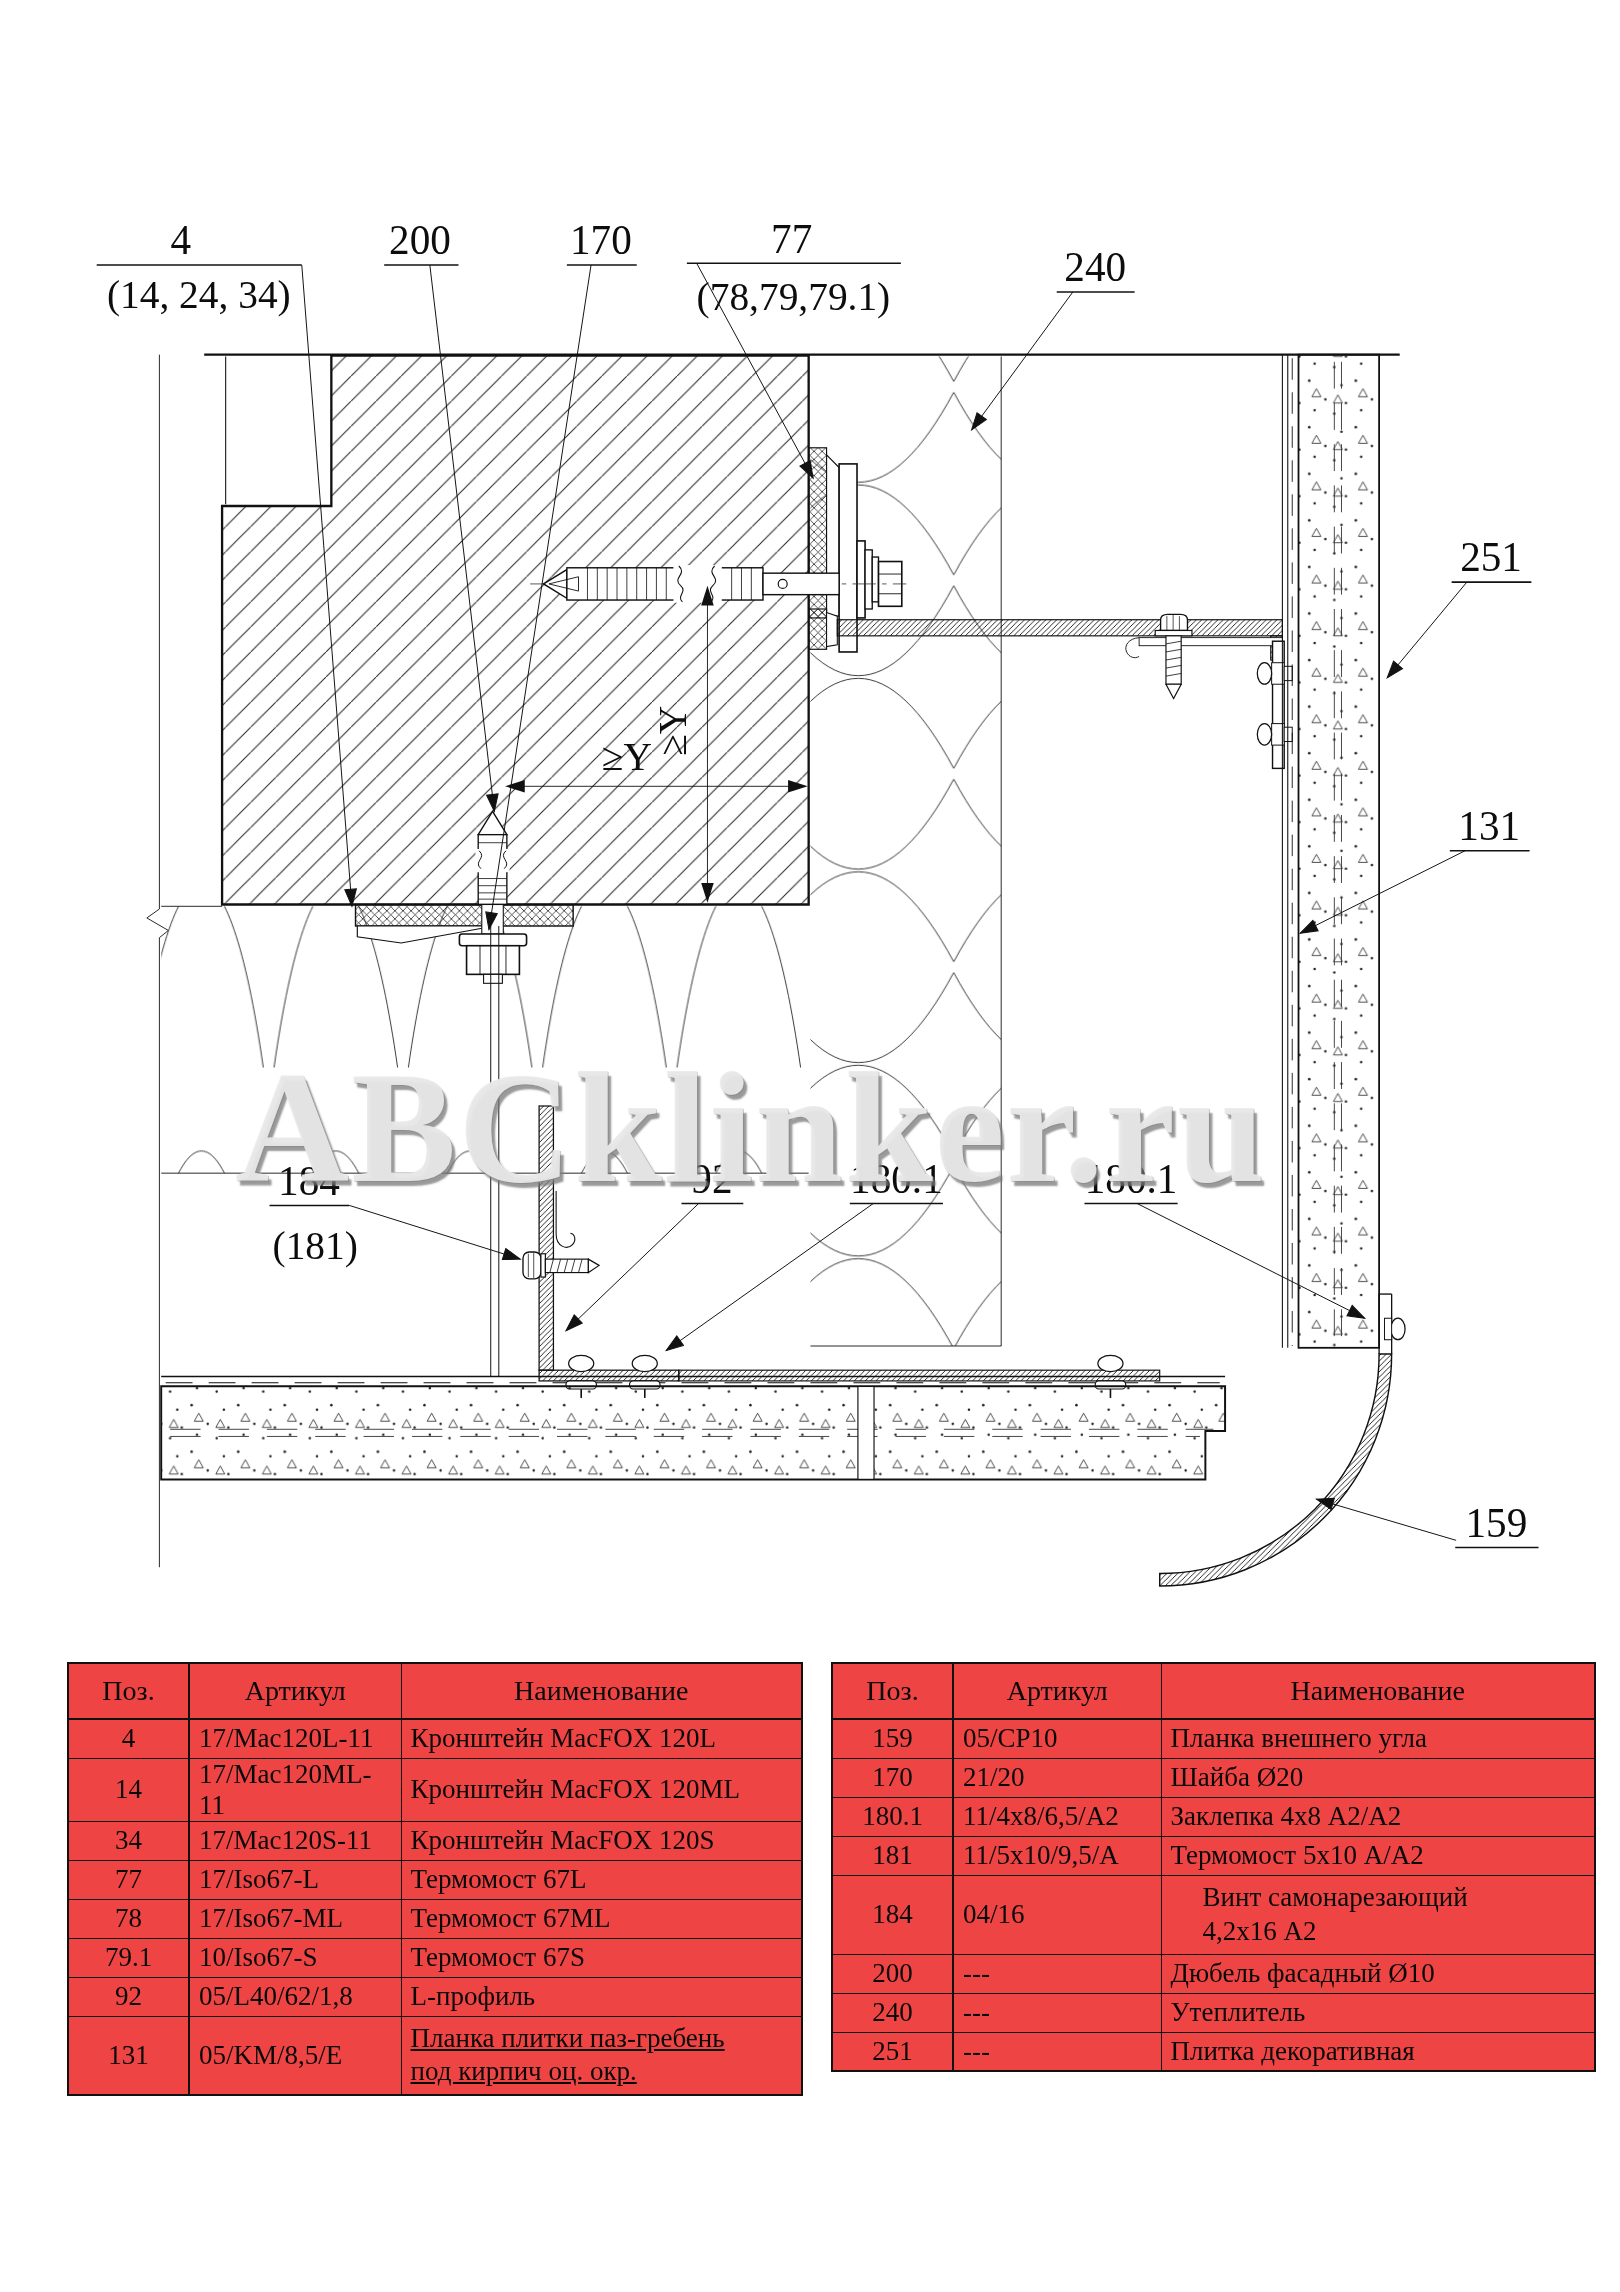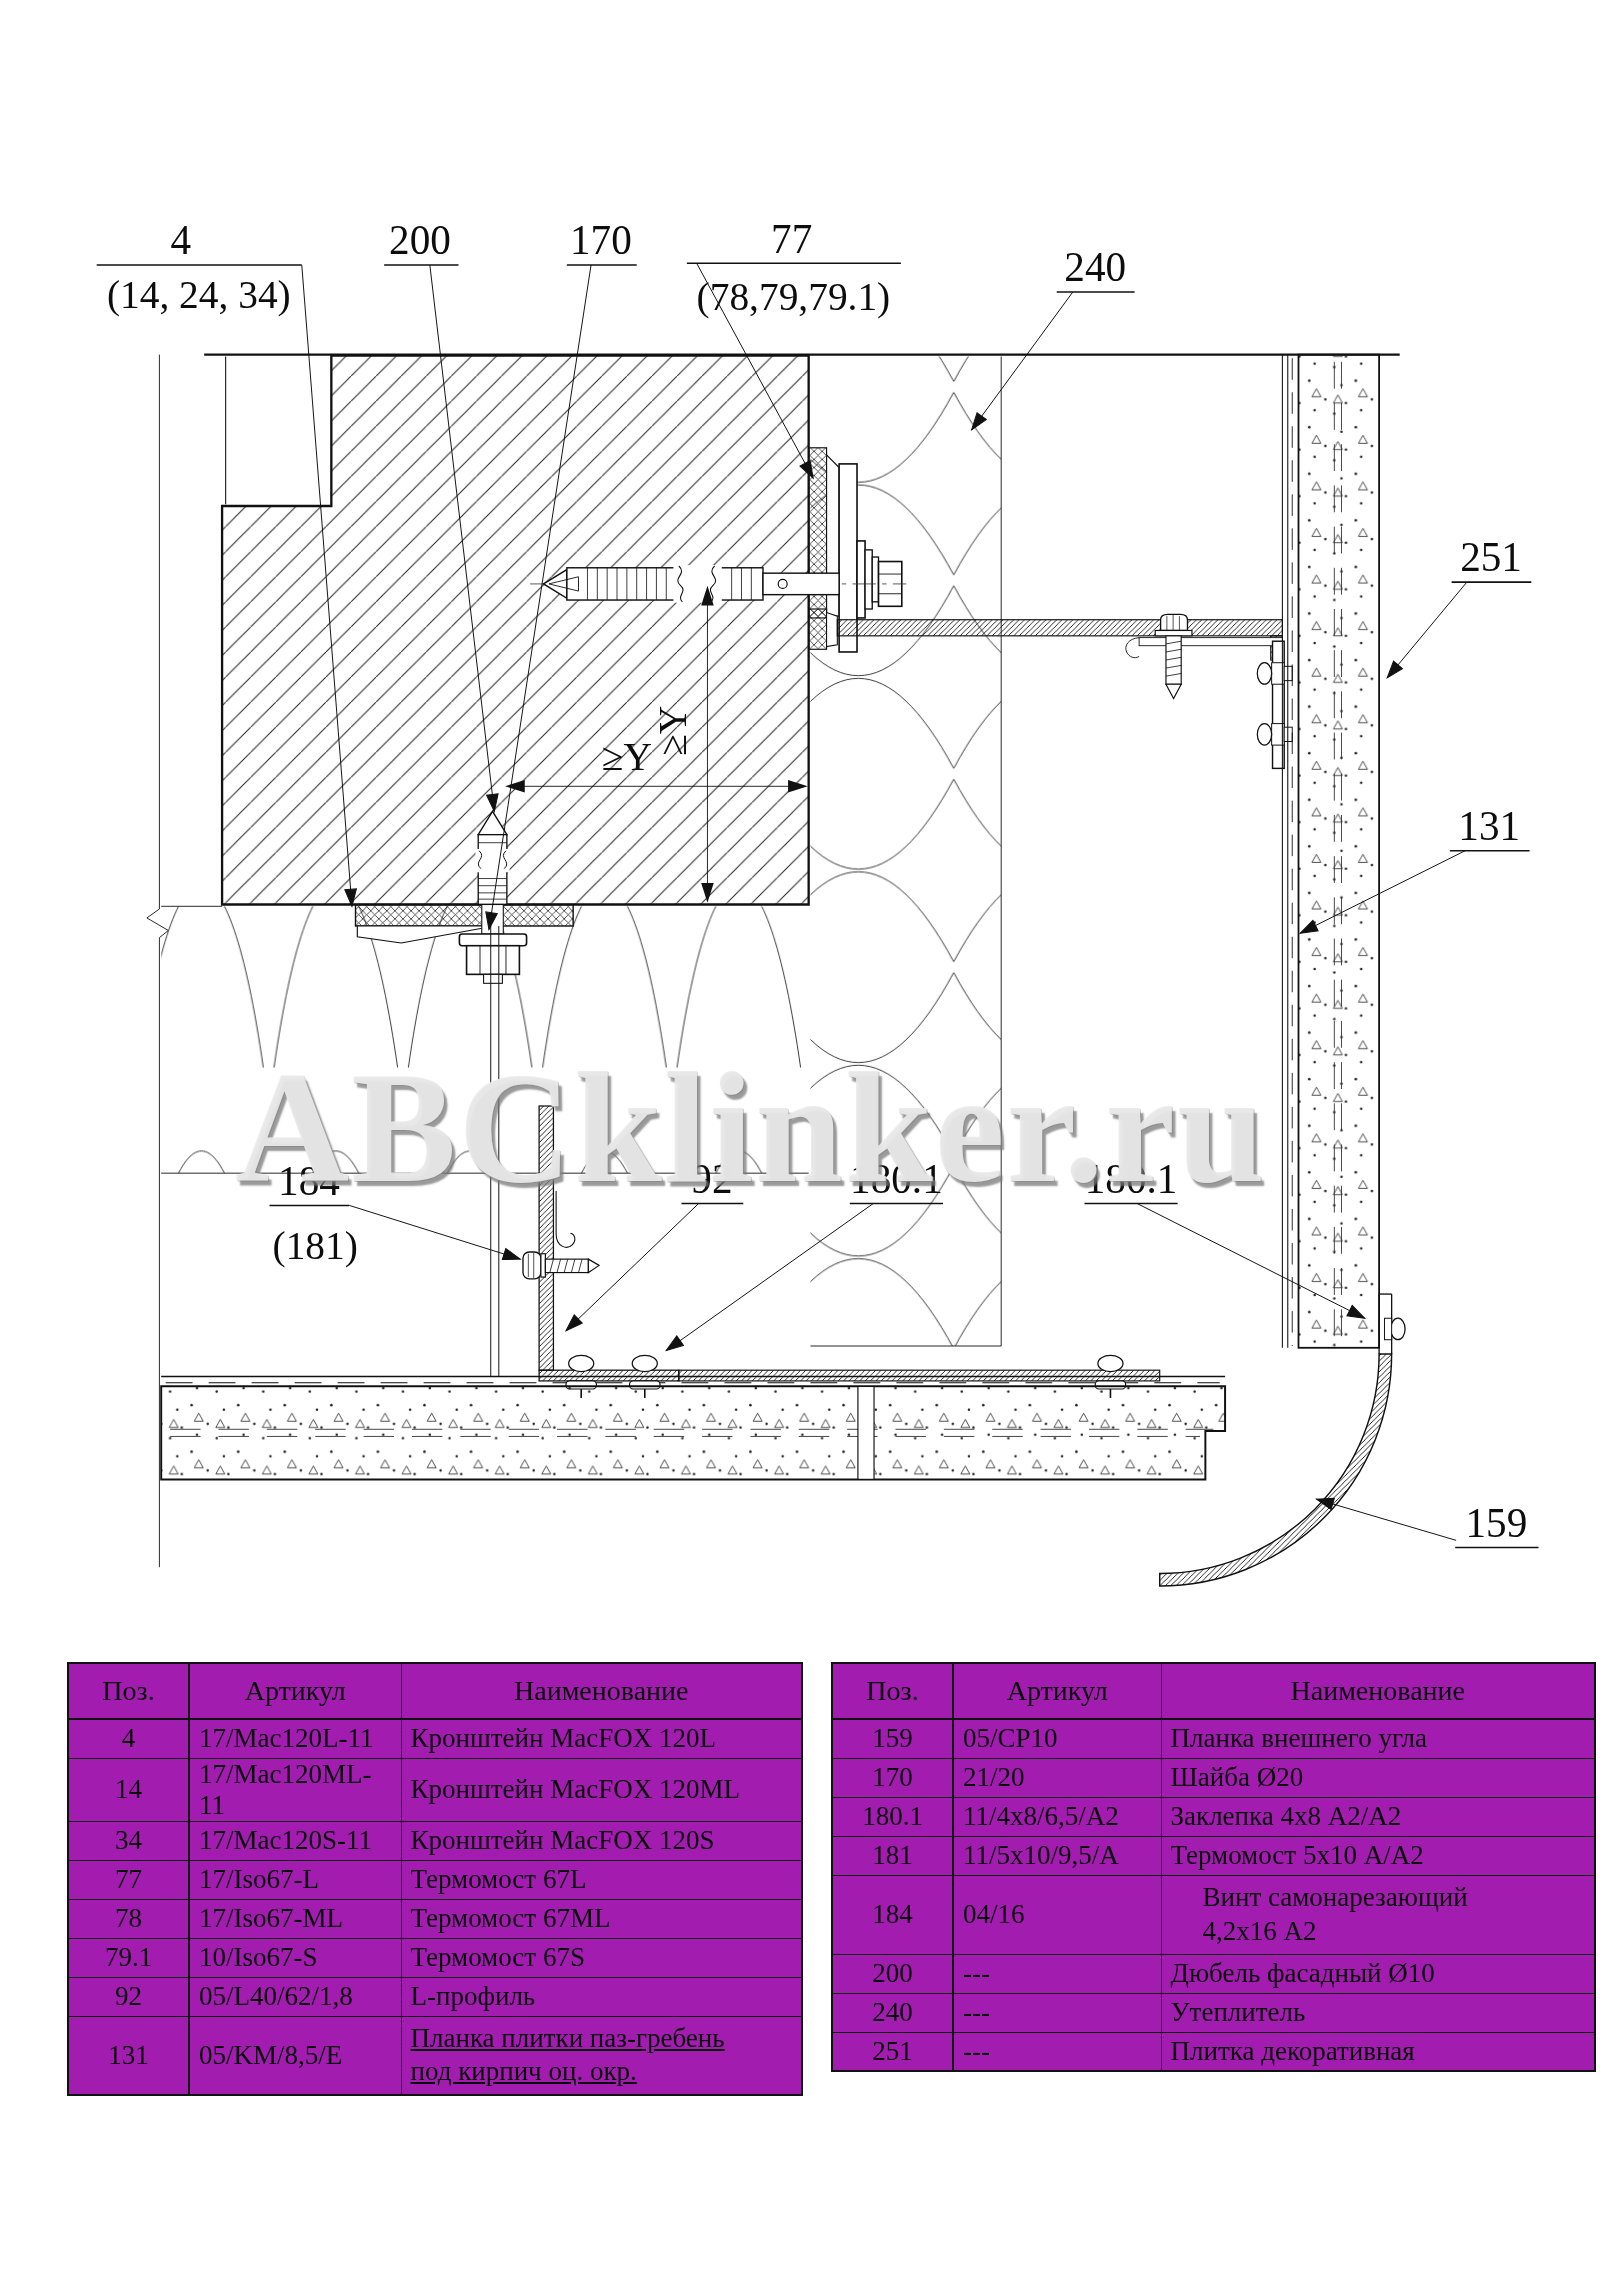--- a/index.html
+++ b/index.html
@@ -6,21 +6,21 @@
   #page{position:relative;width:1620px;height:2293px;background:#fff;overflow:hidden;
         font-family:"Liberation Serif","DejaVu Serif",serif;}
   svg text{font-family:"Liberation Serif","DejaVu Serif",serif;fill:#0d0d0d;}
   .callout{font-size:46px;}
   .callout-sub{font-size:44px;}
   .dimtext{font-size:44px;}
   #watermark{position:absolute;left:235px;top:1037px;z-index:6;pointer-events:none;
      font-size:158px;font-weight:bold;letter-spacing:1.8px;white-space:nowrap;
      color:rgba(234,234,234,0.92);
      text-shadow:3.6px 4.5px 1.8px rgba(120,120,120,0.75), 0.9px 0.9px 0 rgba(190,190,190,0.8);}
-  table.parts{position:absolute;border-collapse:collapse;background:#a21caf;
+  table.parts{position:absolute;border-collapse:collapse;background:#ef4444;
      font-size:27px;color:#0a0a0a;table-layout:fixed;}
   table.parts,table.parts td,table.parts th{border:1.4px solid #111;}
   table.parts{border-width:2.7px;}
   table.parts th{border-bottom-width:2.7px;font-weight:normal;font-size:28px;}
   table.parts td:first-child,table.parts th:first-child{border-right-width:2.7px;}
   table.parts td,table.parts th{padding:0 9px;overflow:hidden;}
   td.pos{text-align:center;}
   tr.r{height:39px;}
   tr.r2{height:79px;}
   tr.hdr{height:56px;}

